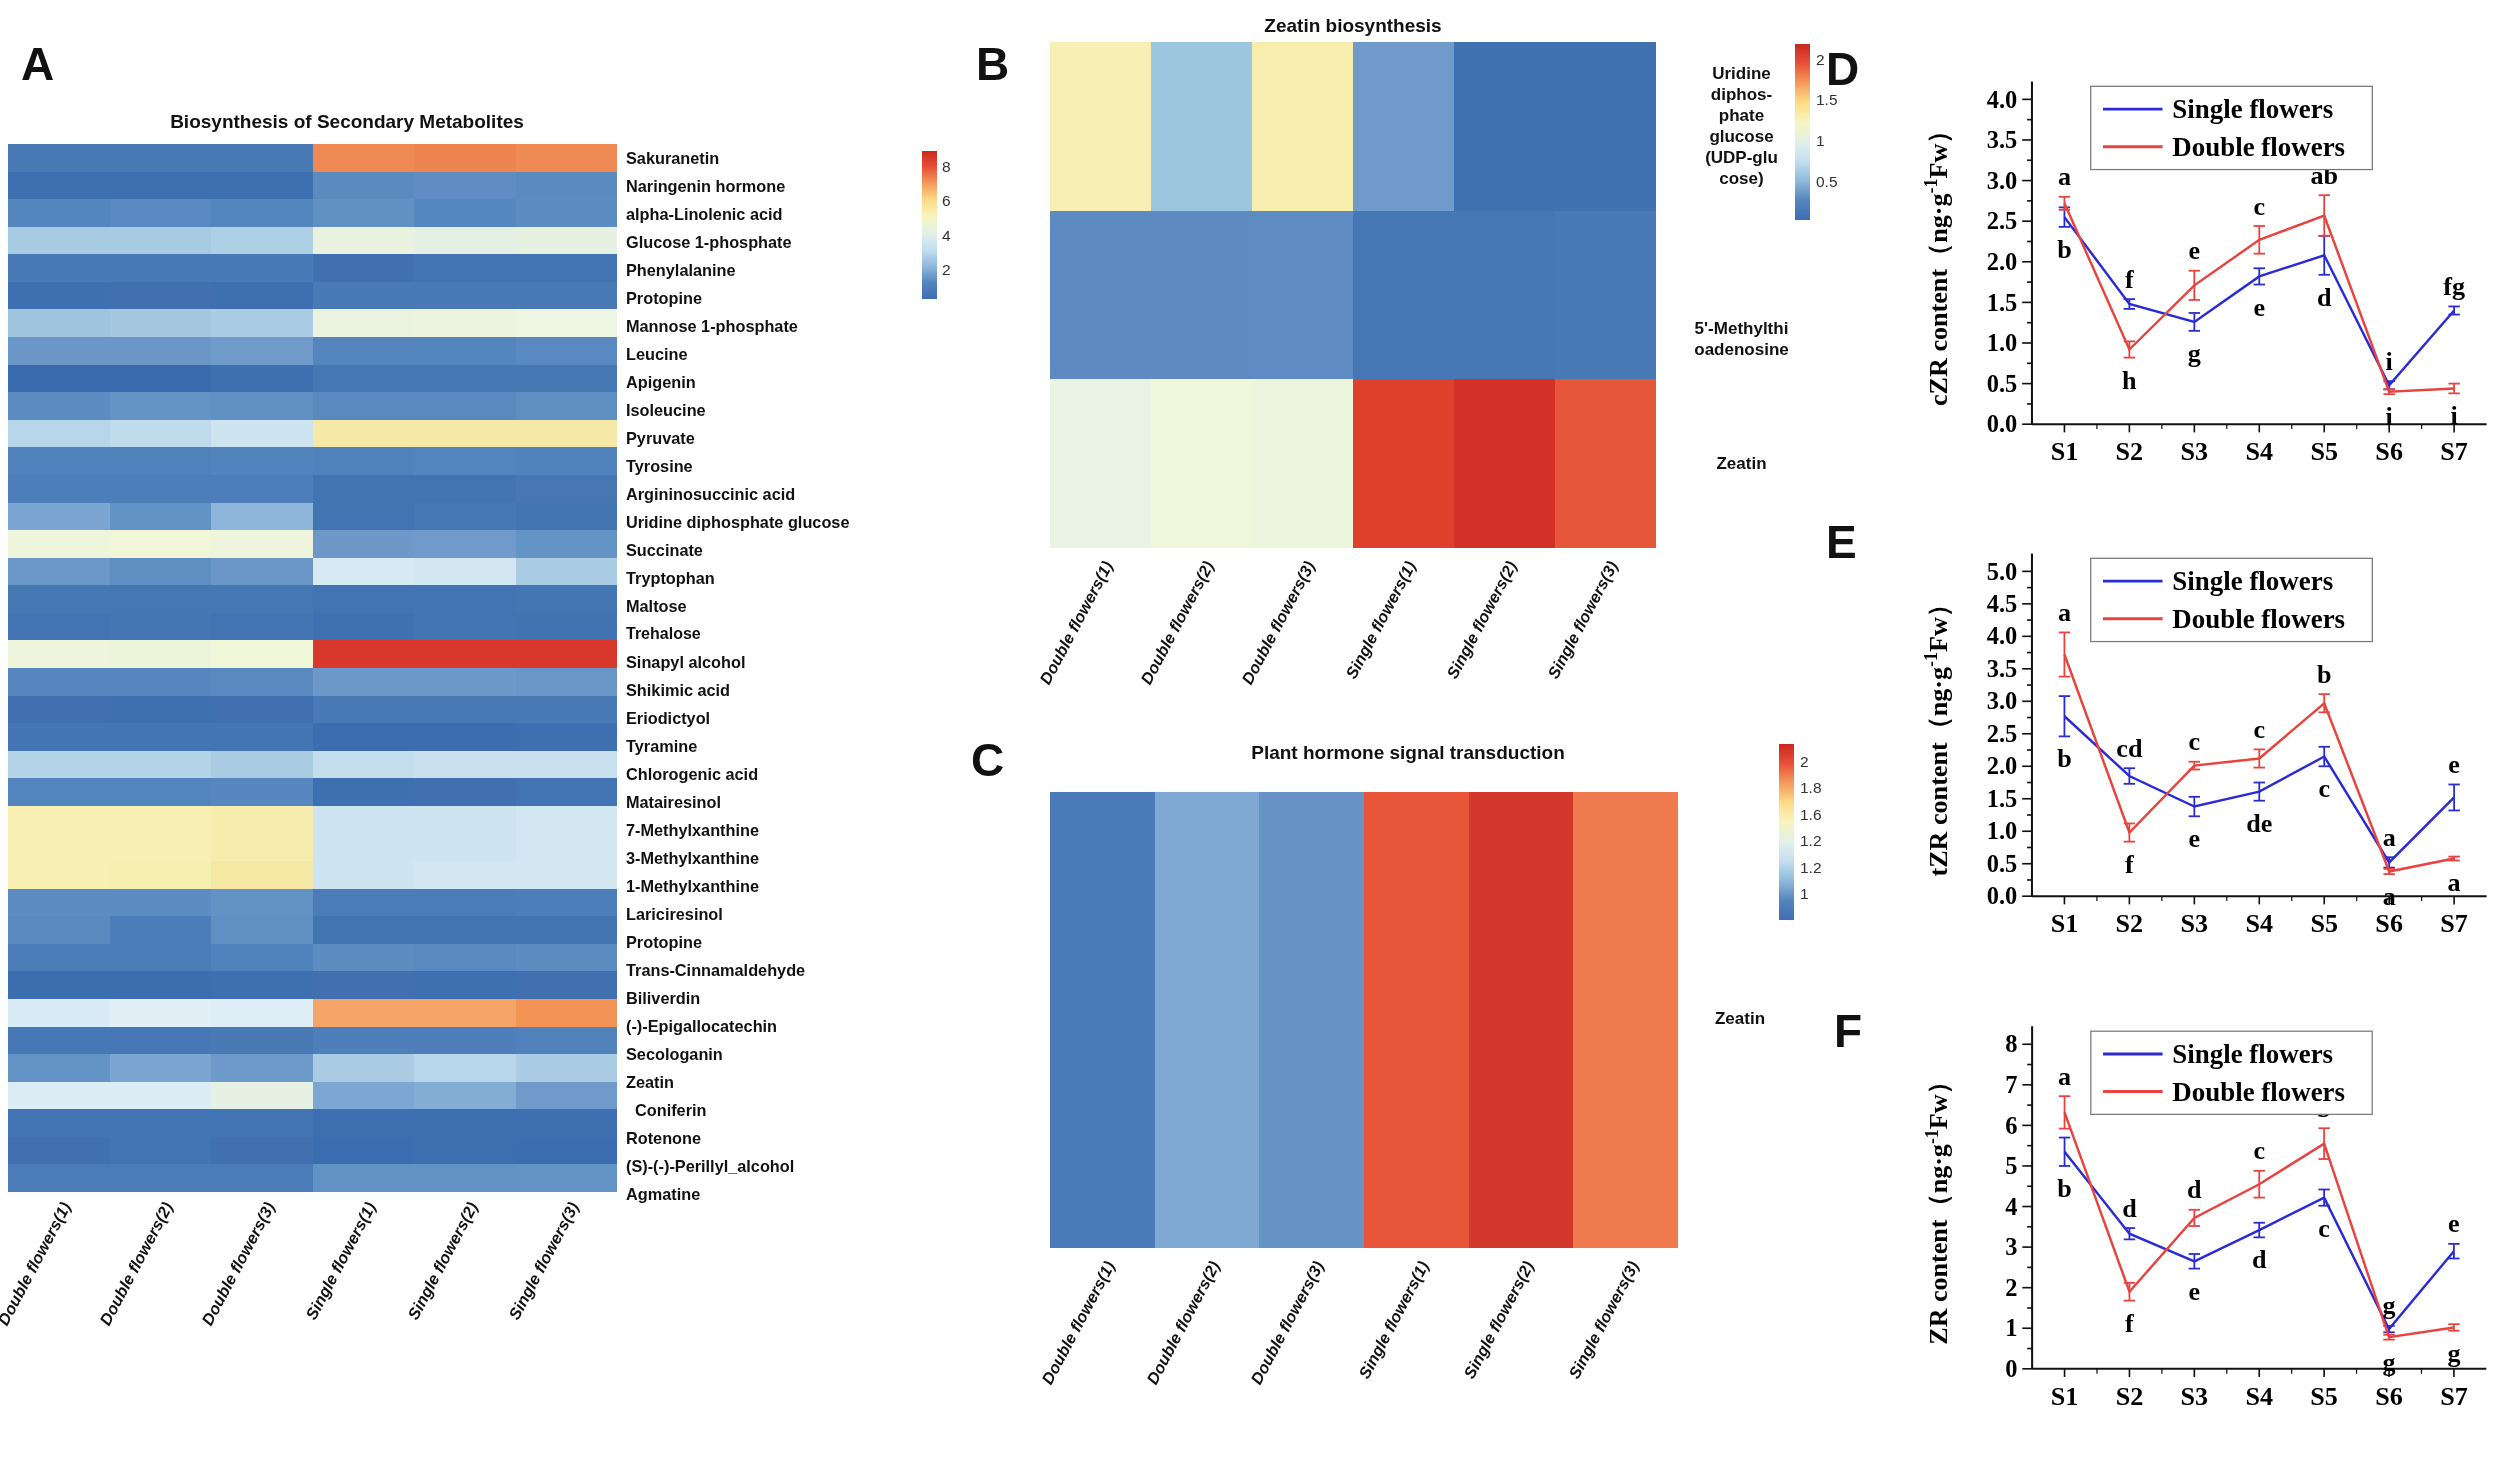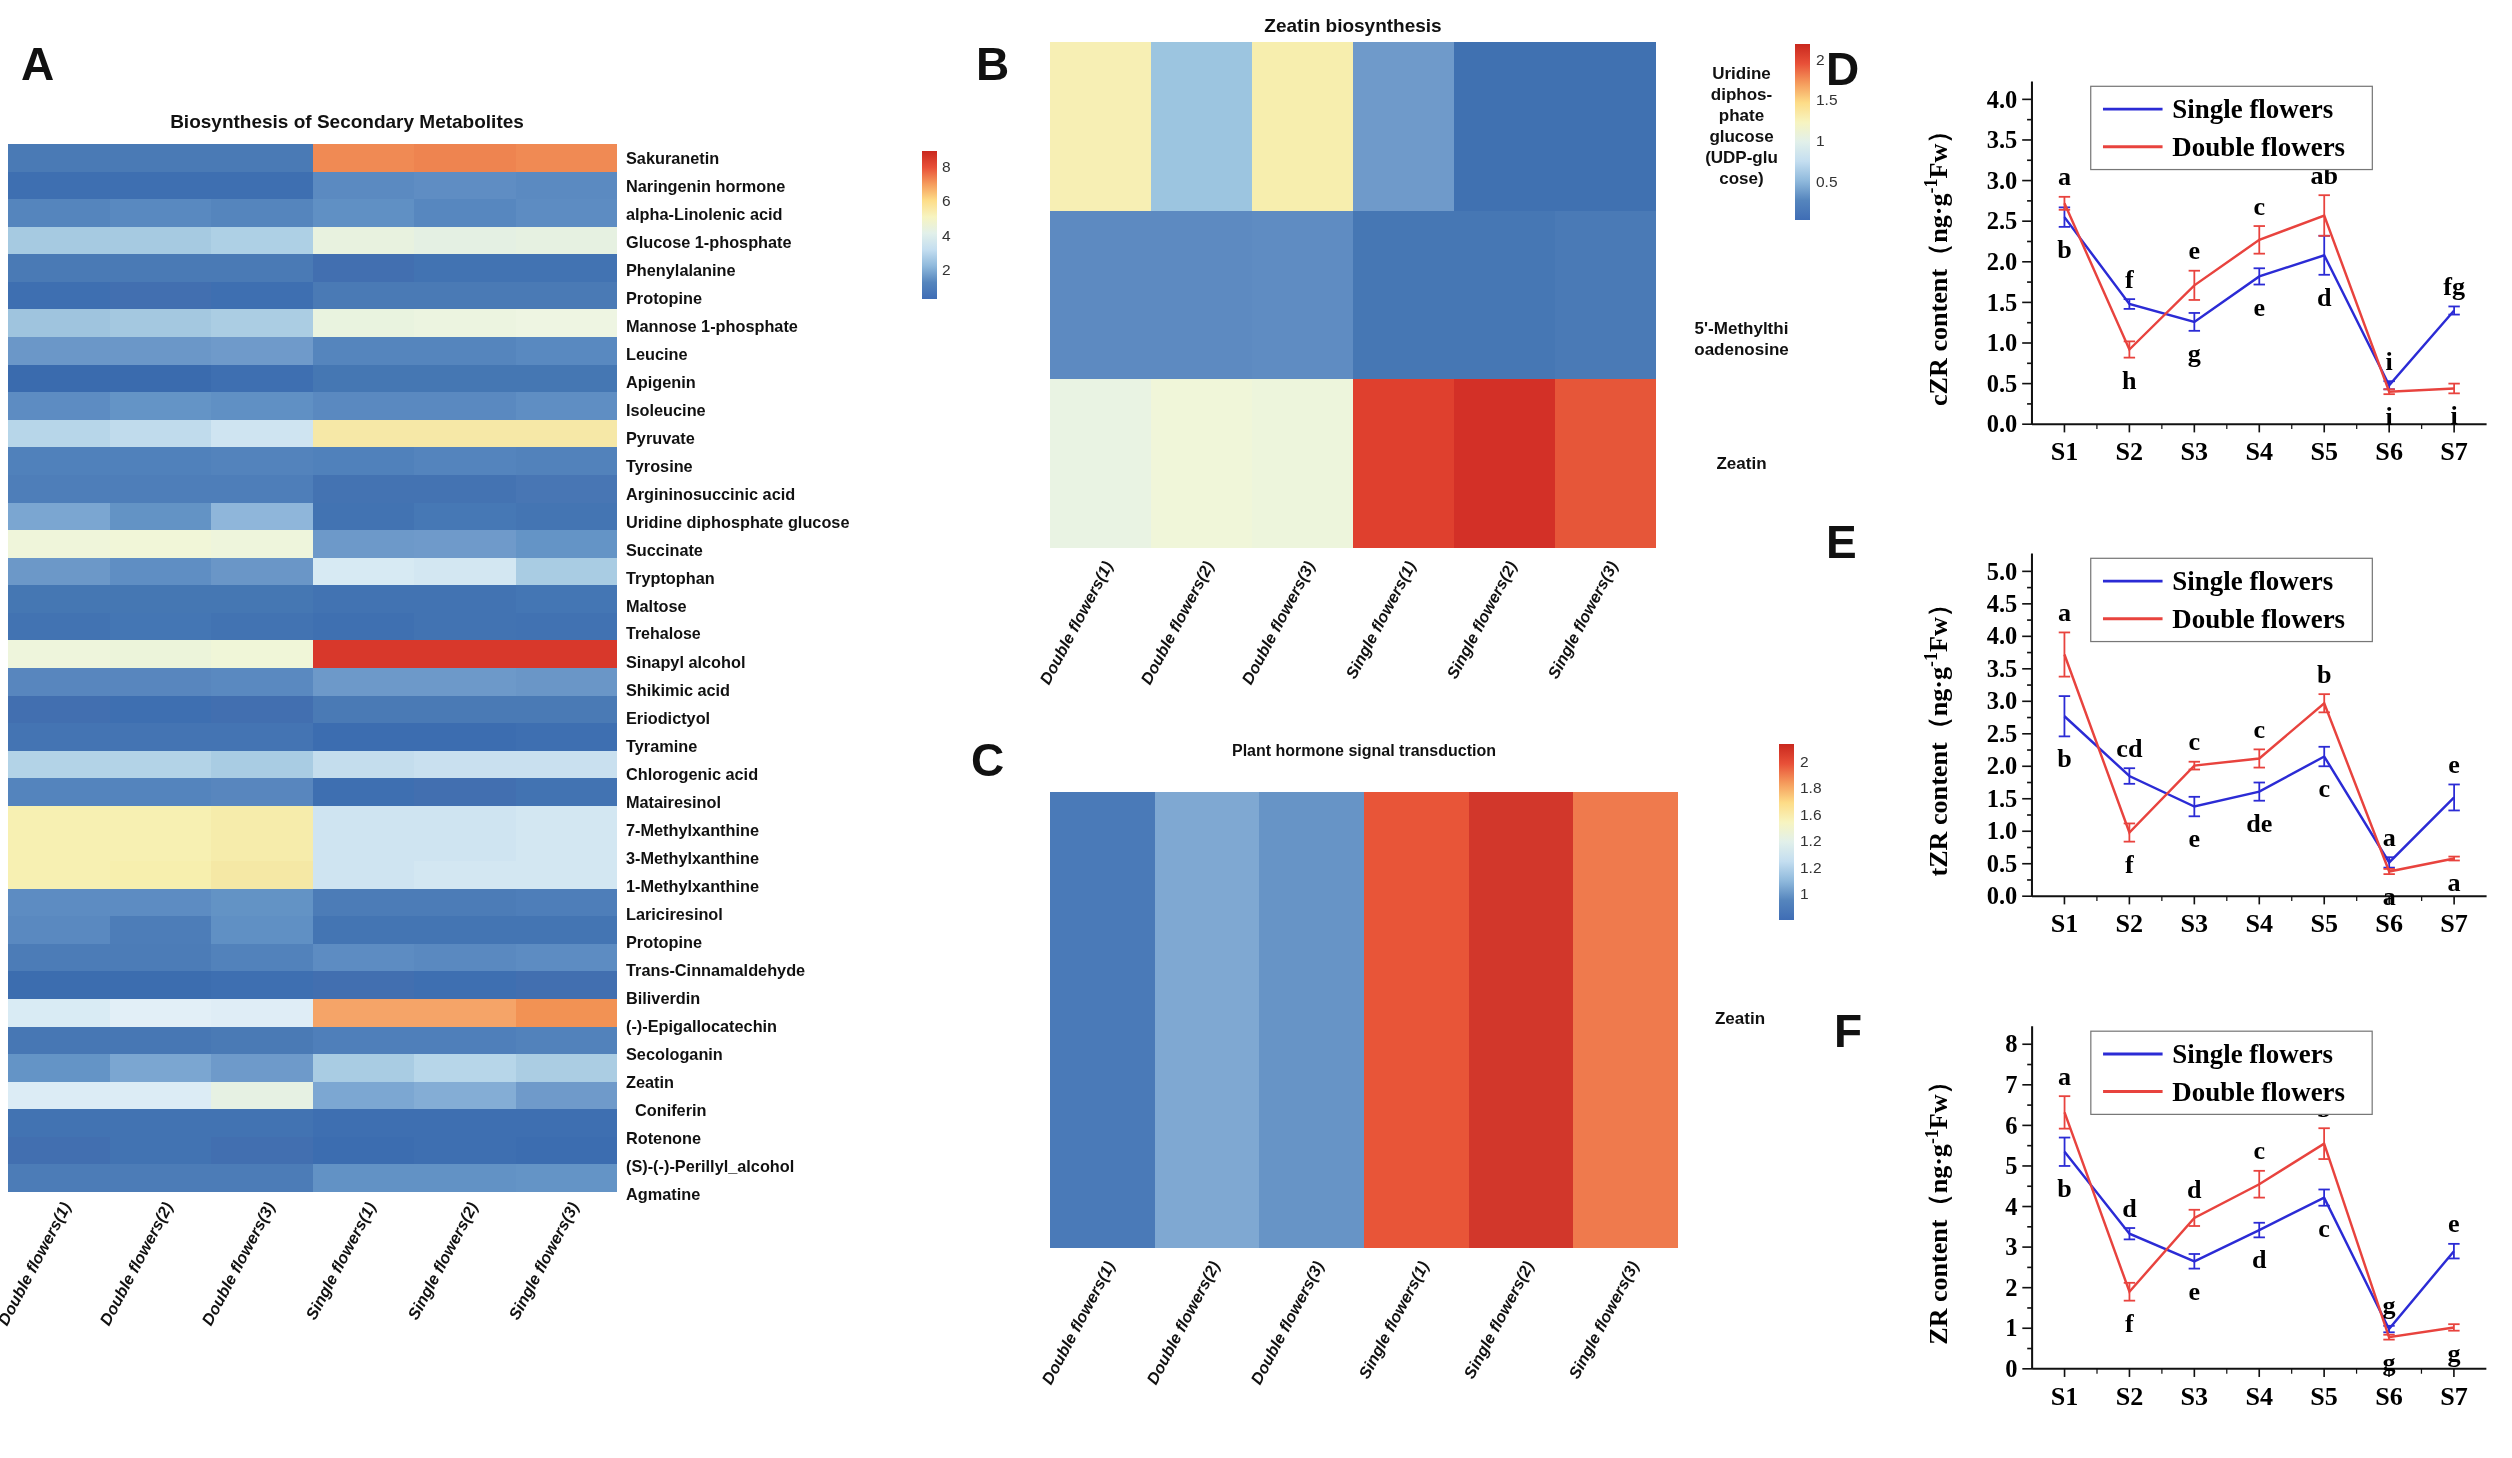--- a/index.html
+++ b/index.html
@@ -23,21 +23,21 @@
 <body>
 
 <div class="canvas">
   <div class="panel-letter" style="left:21px;top:41px;">A</div>
   <div class="hm-title" style="left:49px;top:111px;width:596px;font-size:19px;">Biosynthesis of Secondary Metabolites</div>
 
   <div class="panel-letter" style="left:976px;top:41px;">B</div>
   <div class="hm-title" style="left:1050px;top:14.7px;width:606px;font-size:19px;">Zeatin biosynthesis</div>
 
   <div class="panel-letter" style="left:971px;top:737px;">C</div>
-  <div class="hm-title" style="left:1050px;top:742px;width:628px;font-size:16px;">Plant hormone signal transduction</div>
+  <div class="hm-title" style="left:1094px;top:742px;width:628px;font-size:19px;">Plant hormone signal transduction</div>
 
   <div class="panel-letter" style="left:1826px;top:46px;">D</div>
   <div class="panel-letter" style="left:1826px;top:519px;">E</div>
   <div class="panel-letter" style="left:1834px;top:1008px;">F</div>
 
   <div id="built-layer">
       <div class="hm-grid" style="left: 8.2px; top: 144px; width: 609px; height: 1048px; grid-template-columns: repeat(6, 1fr); grid-template-rows: repeat(38, 1fr);">
         <div class="hm-cell" style="background: rgb(74, 122, 181);"></div>
         <div class="hm-cell" style="background: rgb(74, 122, 181);"></div>
         <div class="hm-cell" style="background: rgb(74, 122, 181);"></div>

